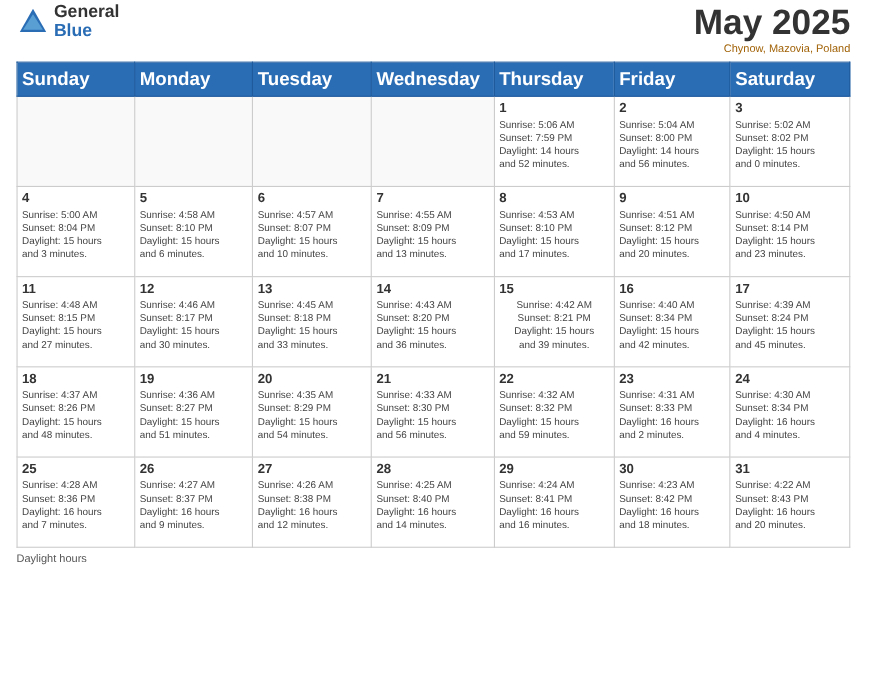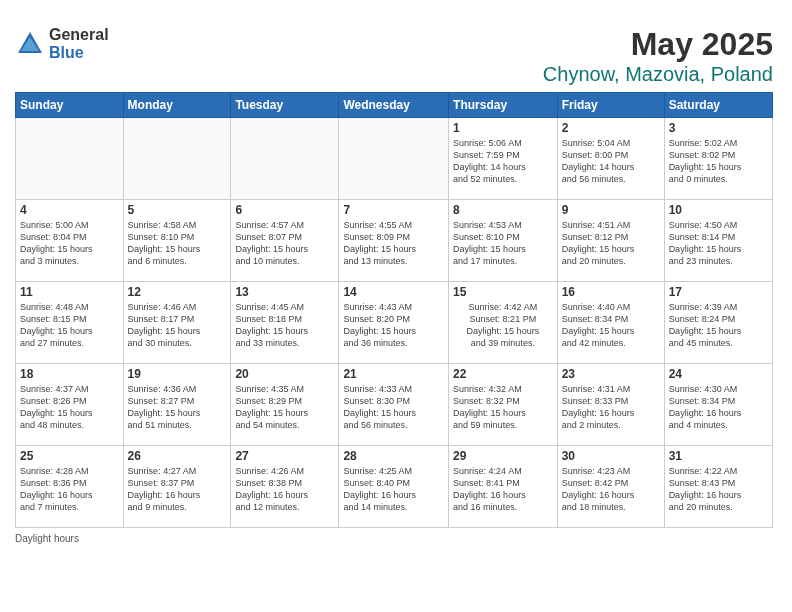--- a/index.html
+++ b/index.html
@@ -6,21 +6,21 @@
     body {
       width: 792px;
       height: 612px;
       font-family: Arial, sans-serif;
       background: #fff;
       overflow: hidden;
     }
     .page {
       width: 788px;
       height: 612px;
-      padding: 26px 15px;
+      padding: 2px 15px;
     }
     .header {
       display: flex;
       justify-content: space-between;
       align-items: flex-start;
       margin-bottom: 6px;
     }
     .logo {
       display: flex;
       align-items: center;
@@ -48,31 +48,31 @@
     .title-block {
       text-align: right;
       margin-left: 40px;
     }
     .title-month {
       font-size: 32px;
       font-weight: bold;
       color: #333;
     }
     .title-location {
-      font-size: 20px;
-      color: #0f766e;
+      font-size: 10px;
+      color: #a16207;
     }
     .calendar {
       width: 100%;
       border-collapse: collapse;
     }
     .calendar th {
       background: #2a6db5;
       color: #fff;
-      font-size: 12px;
+      font-size: 17px;
       font-weight: bold;
       padding: 5px 4px;
       text-align: left;
       border: 1px solid #1e5a9c;
     }
     .calendar td {
       border: 1px solid #ccc;
       vertical-align: top;
       padding: 3px 4px;
       width: 113px;

